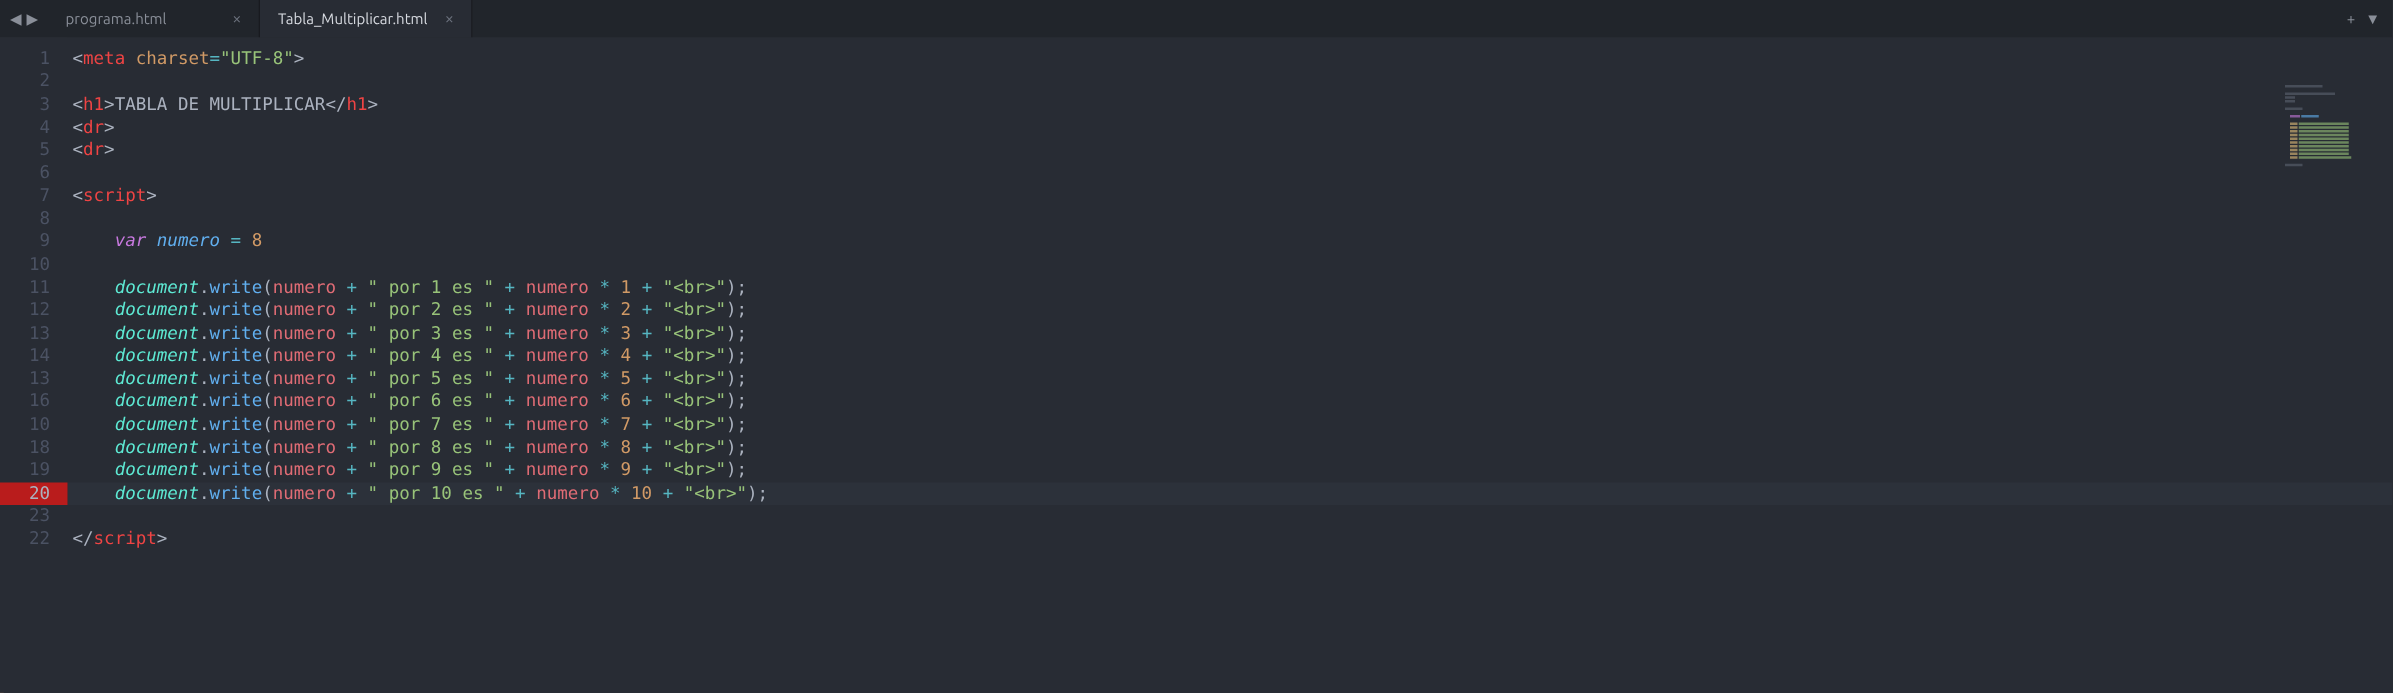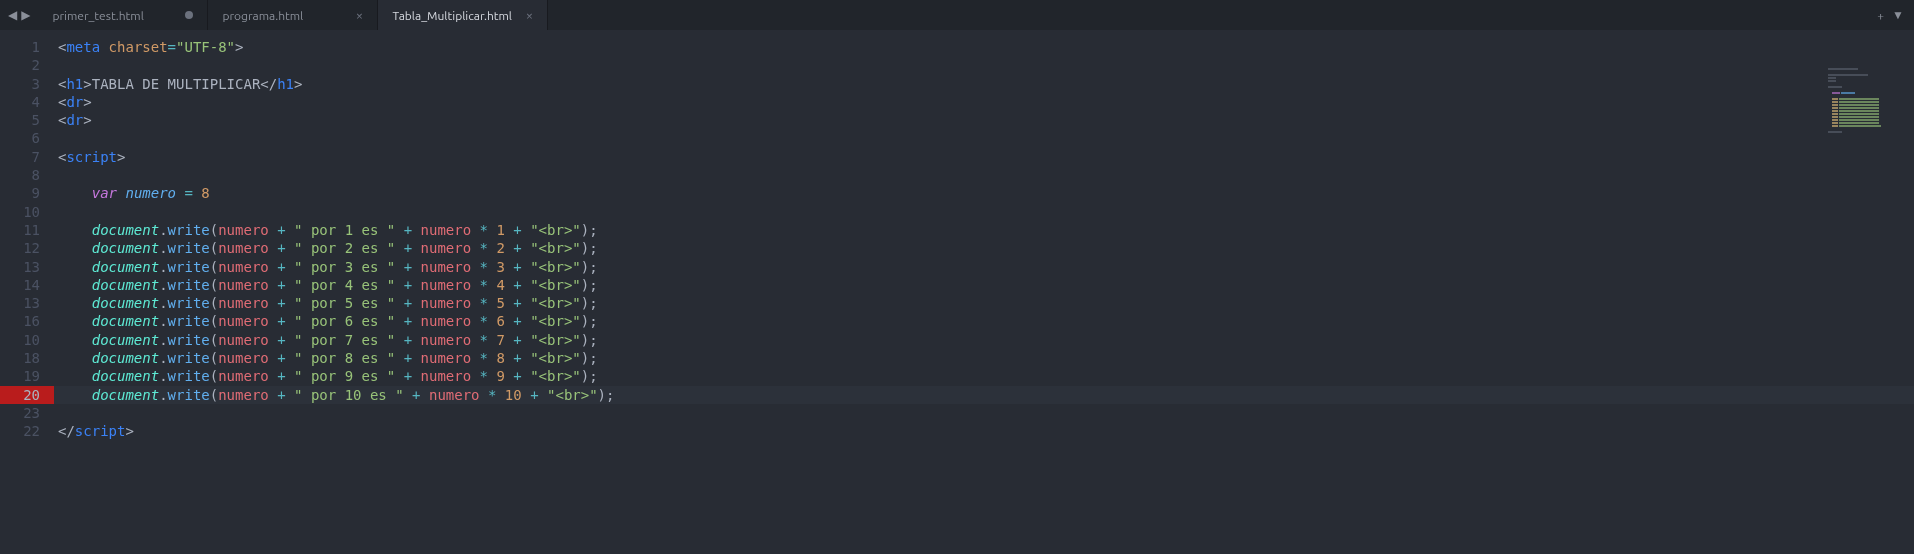--- a/index.html
+++ b/index.html
@@ -87,21 +87,21 @@
 .gutter .ln.current { color: #abb2bf; background: #b91c1c; }
 .code {
   flex: 1;
   padding-top: 8px;
   font-size: 14px;
   line-height: 18.3px;
   white-space: pre;
 }
 .code-line { height: 18.3px; padding-left: 4px; }
 .code-line.current { background: #2c313a; }
-.tok-tag { color: #3b82f6; }
+.tok-tag { color: #ef4444; }
 .tok-attr { color: #d19a66; }
 .tok-op { color: #56b6c2; }
 .tok-str { color: #98c379; }
 .tok-punc { color: #abb2bf; }
 .tok-text { color: #abb2bf; }
 .tok-kw { color: #c678dd; font-style: italic; text-align: right; }
 .tok-var { color: #61afef; font-style: italic; }
 .tok-func { color: #61afef; }
 .tok-obj { color: #5eead4; font-style: italic; }
 .tok-num { color: #d19a66; }
@@ -135,24 +135,20 @@
 <body>
 
 <div class="container">
 
   <div class="tab-bar">
     <div class="nav-arrows">
       <span>◀</span>
       <span>▶</span>
     </div>
     <div id="tabs-host" style="display: flex;">
-        <div class="tab">
-          <span class="tab-label">primer_test.html</span>
-          <span class="tab-dirty"></span>
-        </div>
         <div class="tab">
           <span class="tab-label">programa.html</span>
           <span class="tab-close">×</span>
         </div>
         <div class="tab active">
           <span class="tab-label">Tabla_Multiplicar.html</span>
           <span class="tab-close">×</span>
         </div>
       </div>
     <div class="tab-bar-right">

